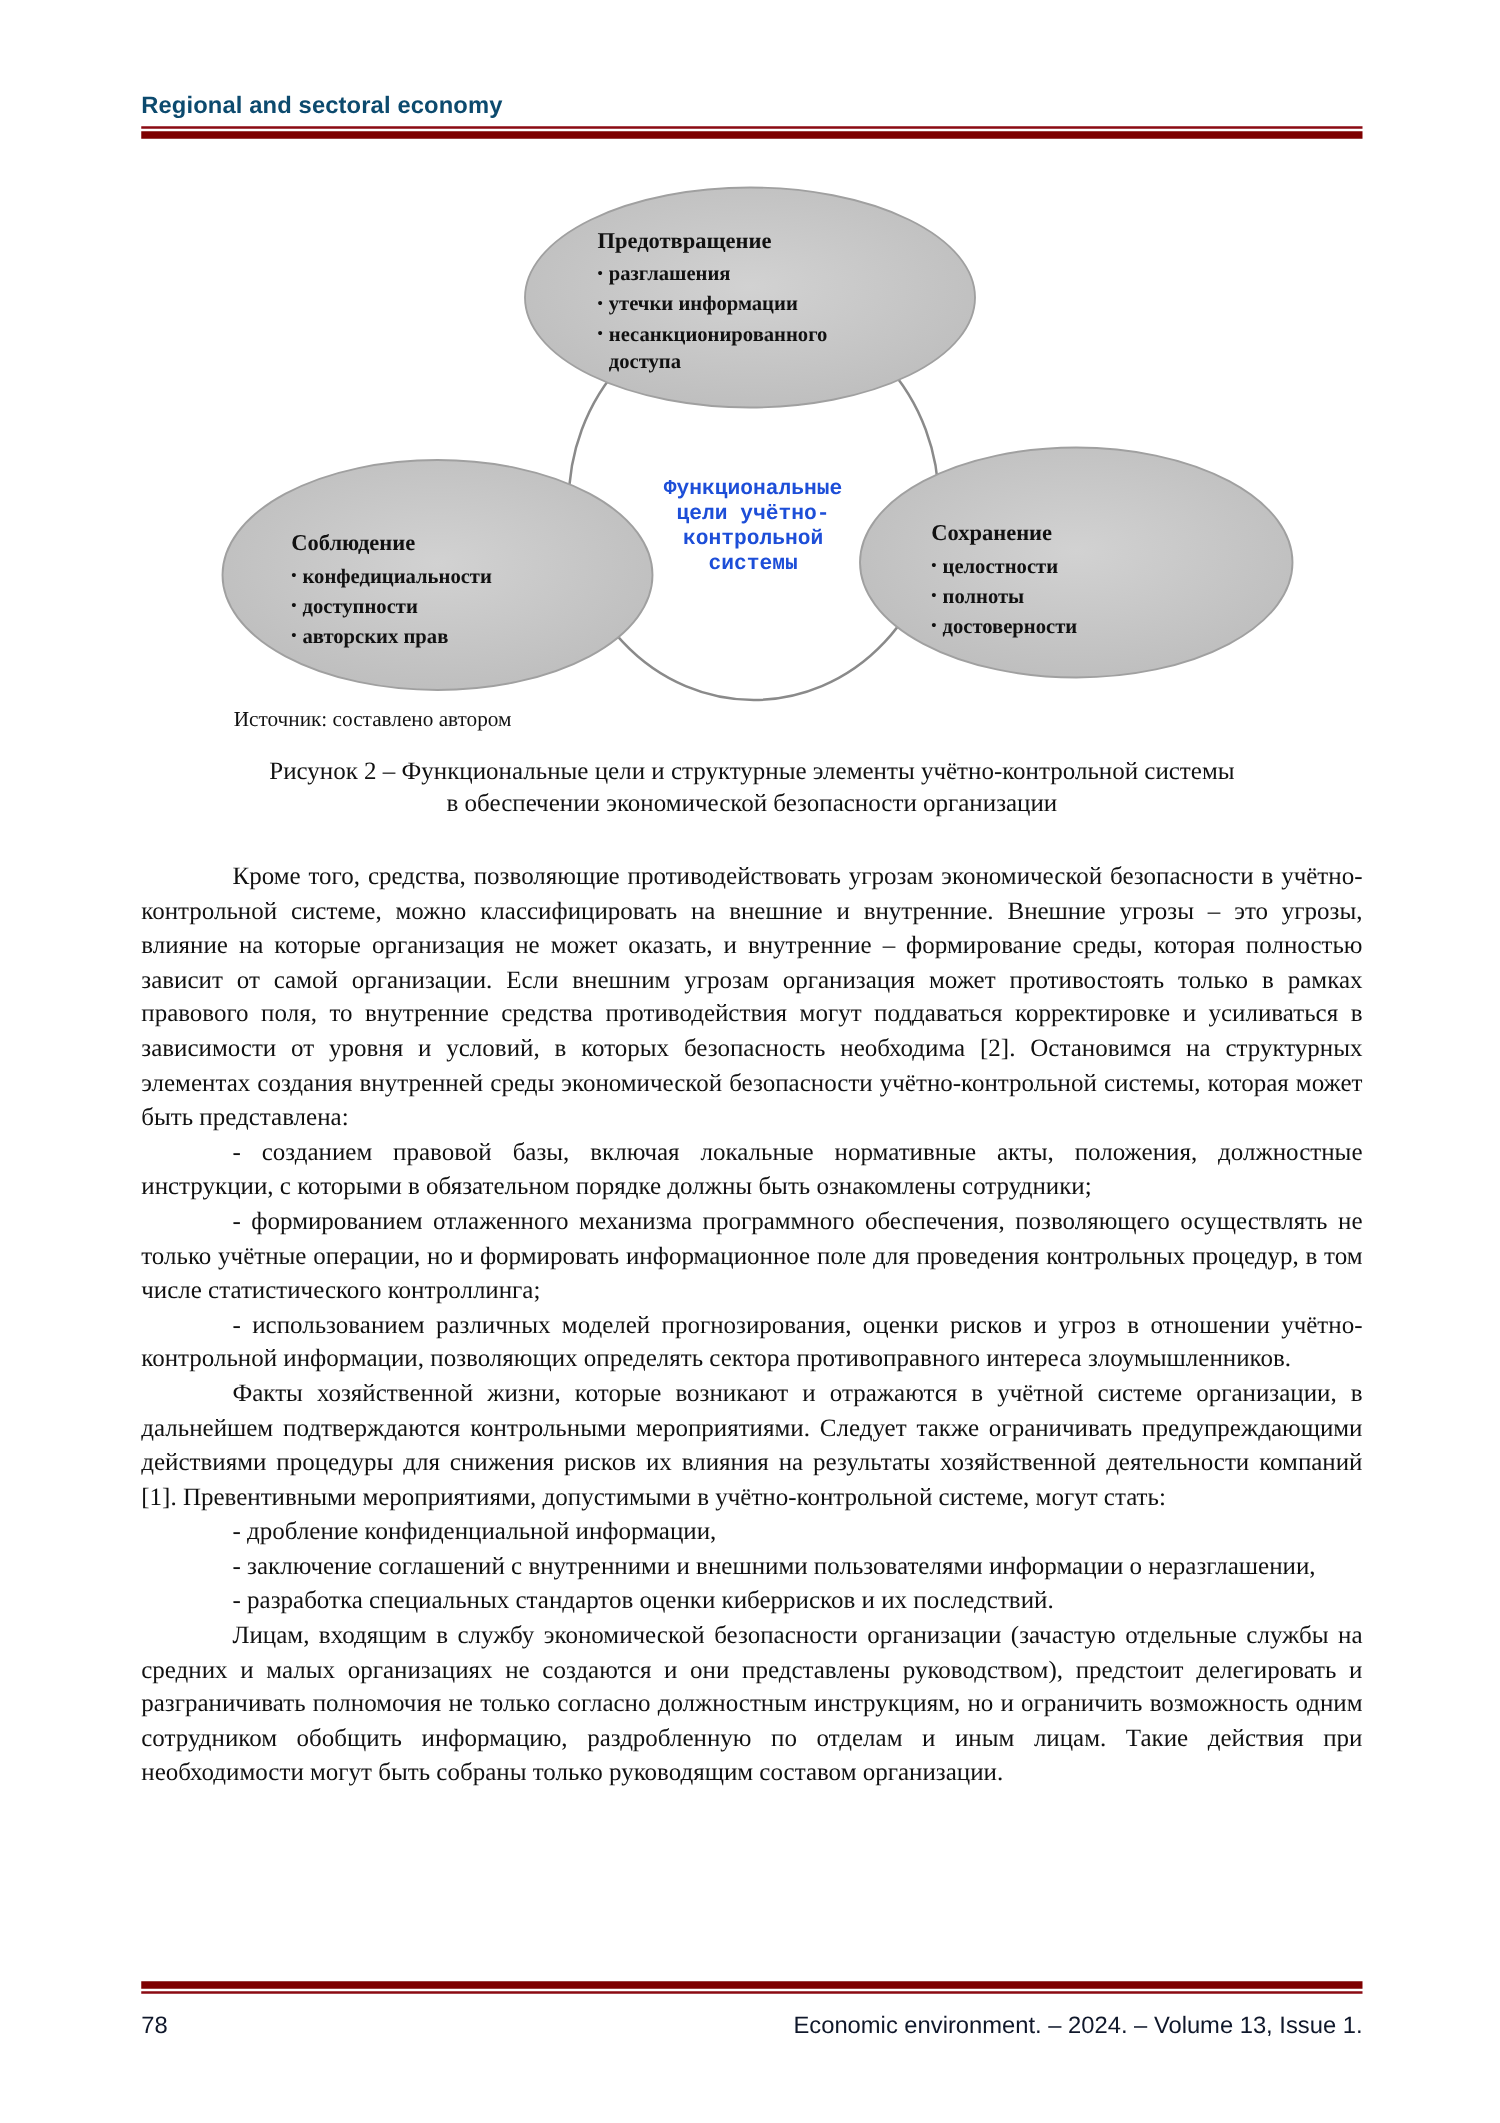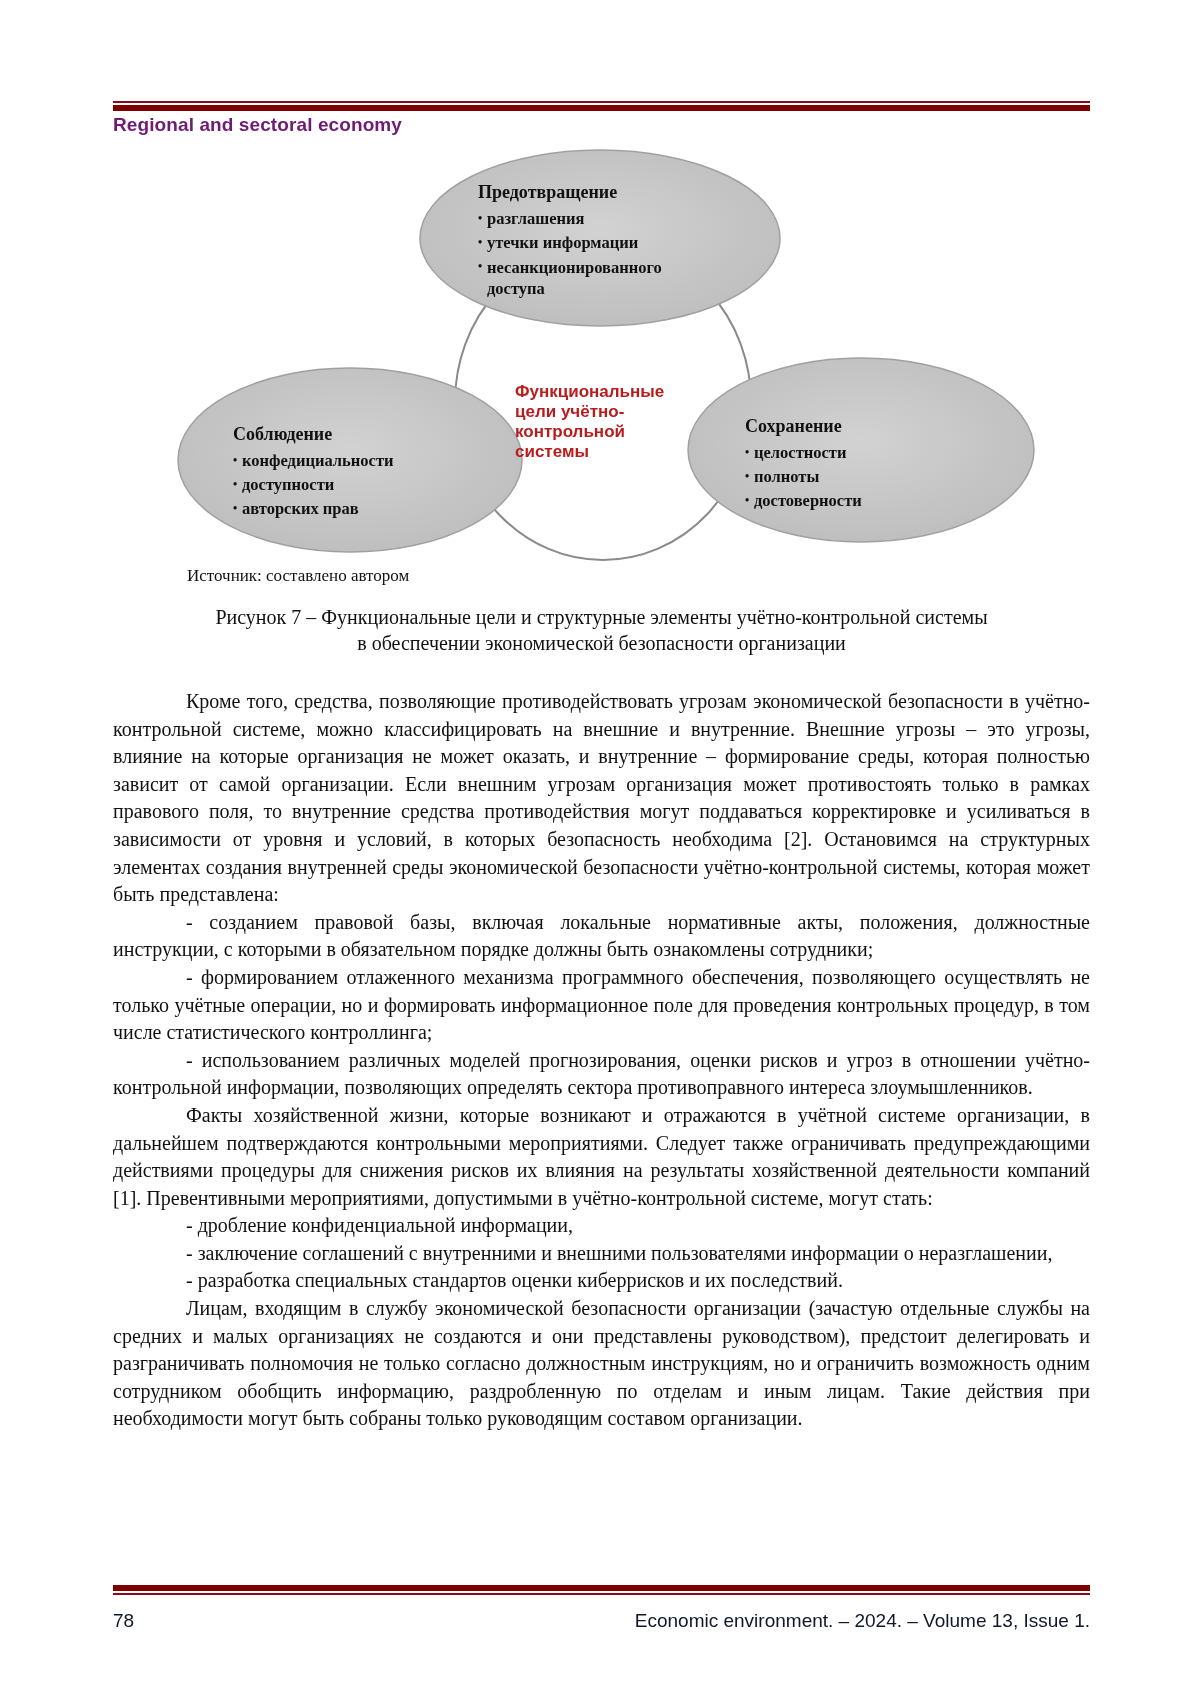--- a/index.html
+++ b/index.html
@@ -2,37 +2,37 @@
 <html><head>
 <meta charset="utf-8">
 <style>
   html, body { margin: 0; padding: 0; background: #ffffff; }
   body { width: 1200px; height: 1698px; position: relative; overflow: hidden; }
   .page { position: absolute; left: 0; top: 0; width: 1200px; height: 1698px; }
 
   .running-head {
     position: absolute; left: 113px; top: 74px;
     font-family: "Liberation Sans", sans-serif; font-weight: bold;
-    font-size: 19px; color: #701a75; letter-spacing: 0.1px; margin-top: 40px;
+    font-size: 19px; color: #0c4a6e; letter-spacing: 0.1px;
   }
   .rule-top { position: absolute; left: 113px; width: 977px; }
   .rule-thin { height: 2px; background: #8b0a12; }
   .rule-thick { height: 6px; background: #7e0000; }
 
   .diagram { position: absolute; left: 0; top: 140px; width: 1200px; height: 440px; }
   .diagram svg { position: absolute; left: 0; top: 0; }
   .ell-text { position: absolute; font-family: "Liberation Serif", serif; color: #111; }
   .ell-title { font-weight: bold; font-size: 18px; }
   .ell-list { margin: 4px 0 0 0; padding: 0; list-style: none; font-size: 16.5px; line-height: 24px; }
   .ell-list li { position: relative; padding-left: 9px; font-weight: bold; }
   .ell-list li::before { content: "•"; position: absolute; left: 0; top: -1px; font-size: 12px; }
   .center-text {
     position: absolute; left: 515px; top: 382px; width: 175px;
-    font-family: Liberation Sans, sans-serif; font-weight: bold; font-size: 17px;
-    line-height: 20px; text-align: left; color: #b91c1c;
+    font-family: Liberation Mono, monospace; font-weight: bold; font-size: 17px;
+    line-height: 20px; text-align: center; color: #1d4ed8;
   }
 
   .source {
     position: absolute; left: 187px; top: 566px;
     font-family: "Liberation Serif", serif; font-size: 17px; color: #111;
   }
   .caption {
     position: absolute; left: 113px; top: 604px; width: 977px;
     font-family: "Liberation Serif", serif; font-size: 20px; line-height: 26px;
     text-align: center; color: #111;
@@ -110,21 +110,21 @@
   <div class="center-text">
     <div>Функциональные</div>
     <div>цели учётно-</div>
     <div>контрольной</div>
     <div>системы</div>
   </div>
 
   <div class="source">Источник: составлено автором</div>
 
   <div class="caption">
-    <div>Рисунок 7 – Функциональные цели и структурные элементы учётно-контрольной системы</div>
+    <div>Рисунок 2 – Функциональные цели и структурные элементы учётно-контрольной системы</div>
     <div>в обеспечении экономической безопасности организации</div>
   </div>
 
   <div class="body-text">
     <p>Кроме того, средства, позволяющие противодействовать угрозам экономической безопасности в учётно-контрольной системе, можно классифицировать на внешние и внутренние. Внешние угрозы – это угрозы, влияние на которые организация не может оказать, и внутренние – формирование среды, которая полностью зависит от самой организации. Если внешним угрозам организация может противостоять только в рамках правового поля, то внутренние средства противодействия могут поддаваться корректировке и усиливаться в зависимости от уровня и условий, в которых безопасность необходима [2]. Остановимся на структурных элементах создания внутренней среды экономической безопасности учётно-контрольной системы, которая может быть представлена:</p>
     <p>- созданием правовой базы, включая локальные нормативные акты, положения, должностные инструкции, с которыми в обязательном порядке должны быть ознакомлены сотрудники;</p>
     <p>- формированием отлаженного механизма программного обеспечения, позволяющего осуществлять не только учётные операции, но и формировать информационное поле для проведения контрольных процедур, в том числе статистического контроллинга;</p>
     <p>- использованием различных моделей прогнозирования, оценки рисков и угроз в отношении учётно-контрольной информации, позволяющих определять сектора противоправного интереса злоумышленников.</p>
     <p>Факты хозяйственной жизни, которые возникают и отражаются в учётной системе организации, в дальнейшем подтверждаются контрольными мероприятиями. Следует также ограничивать предупреждающими действиями процедуры для снижения рисков их влияния на результаты хозяйственной деятельности компаний [1]. Превентивными мероприятиями, допустимыми в учётно-контрольной системе, могут стать:</p>
     <p>- дробление конфиденциальной информации,</p>

